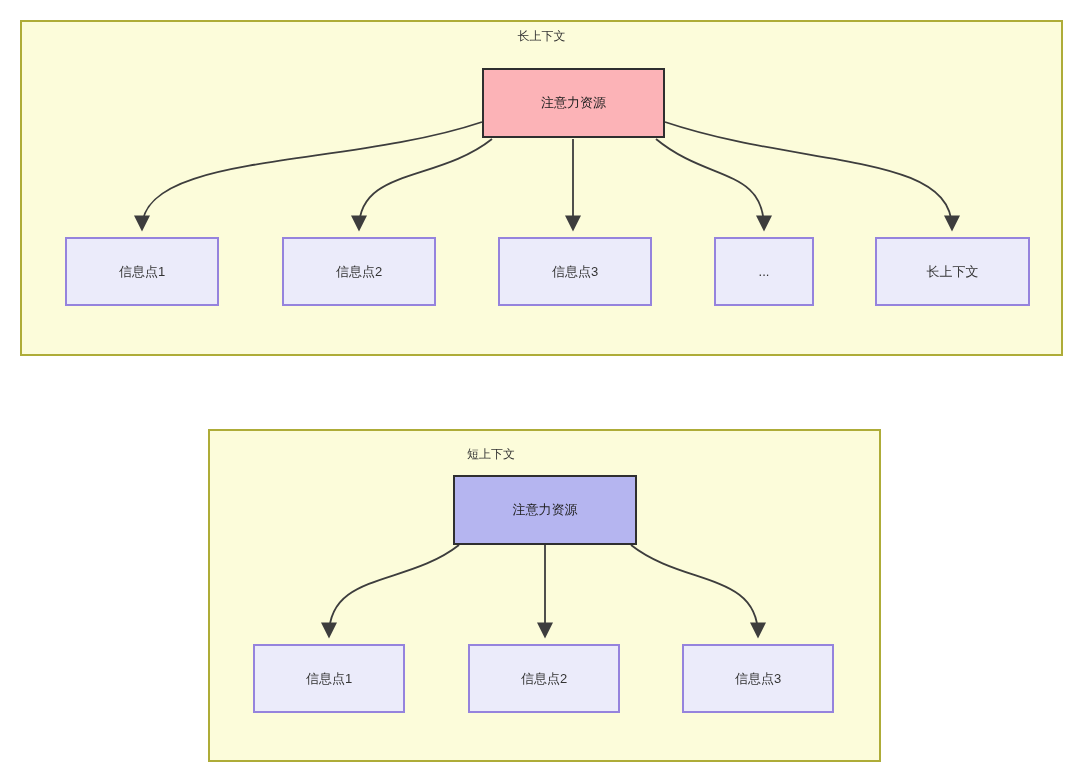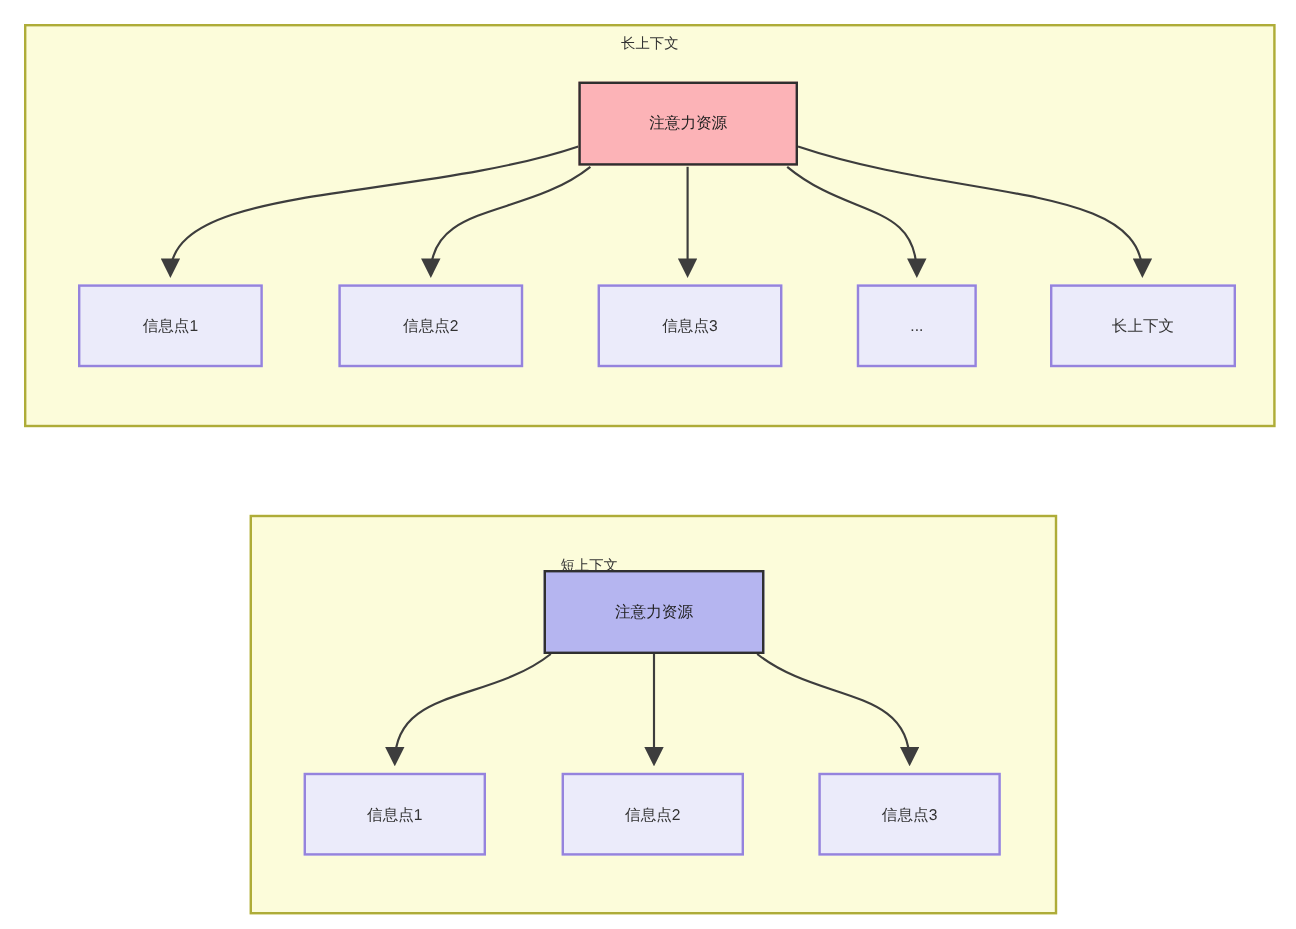--- a/index.html
+++ b/index.html
@@ -86,21 +86,21 @@
   <div class="panel-title" style="left:20px;top:28px;width:1043px;">长上下文</div>
 
   <div class="node attention attention-long" style="left:482px;top:68px;width:183px;height:70px;">注意力资源</div>
 
   <div class="node info" style="left:65px;top:237px;width:154px;height:69px;">信息点1</div>
   <div class="node info" style="left:282px;top:237px;width:154px;height:69px;">信息点2</div>
   <div class="node info" style="left:498px;top:237px;width:154px;height:69px;">信息点3</div>
   <div class="node info" style="left:714px;top:237px;width:100px;height:69px;">...</div>
   <div class="node info" style="left:875px;top:237px;width:155px;height:69px;">长上下文</div>
 
-  <div class="panel-title" style="left:208px;top:463px;width:566px;">短上下文</div>
+  <div class="panel-title" style="left:208px;top:446px;width:566px;">短上下文</div>
 
   <div class="node attention attention-short" style="left:453px;top:475px;width:184px;height:70px;">注意力资源</div>
 
   <div class="node info" style="left:253px;top:644px;width:152px;height:69px;">信息点1</div>
   <div class="node info" style="left:468px;top:644px;width:152px;height:69px;">信息点2</div>
   <div class="node info" style="left:682px;top:644px;width:152px;height:69px;">信息点3</div>
 
 </div>
 
 </body></html>

